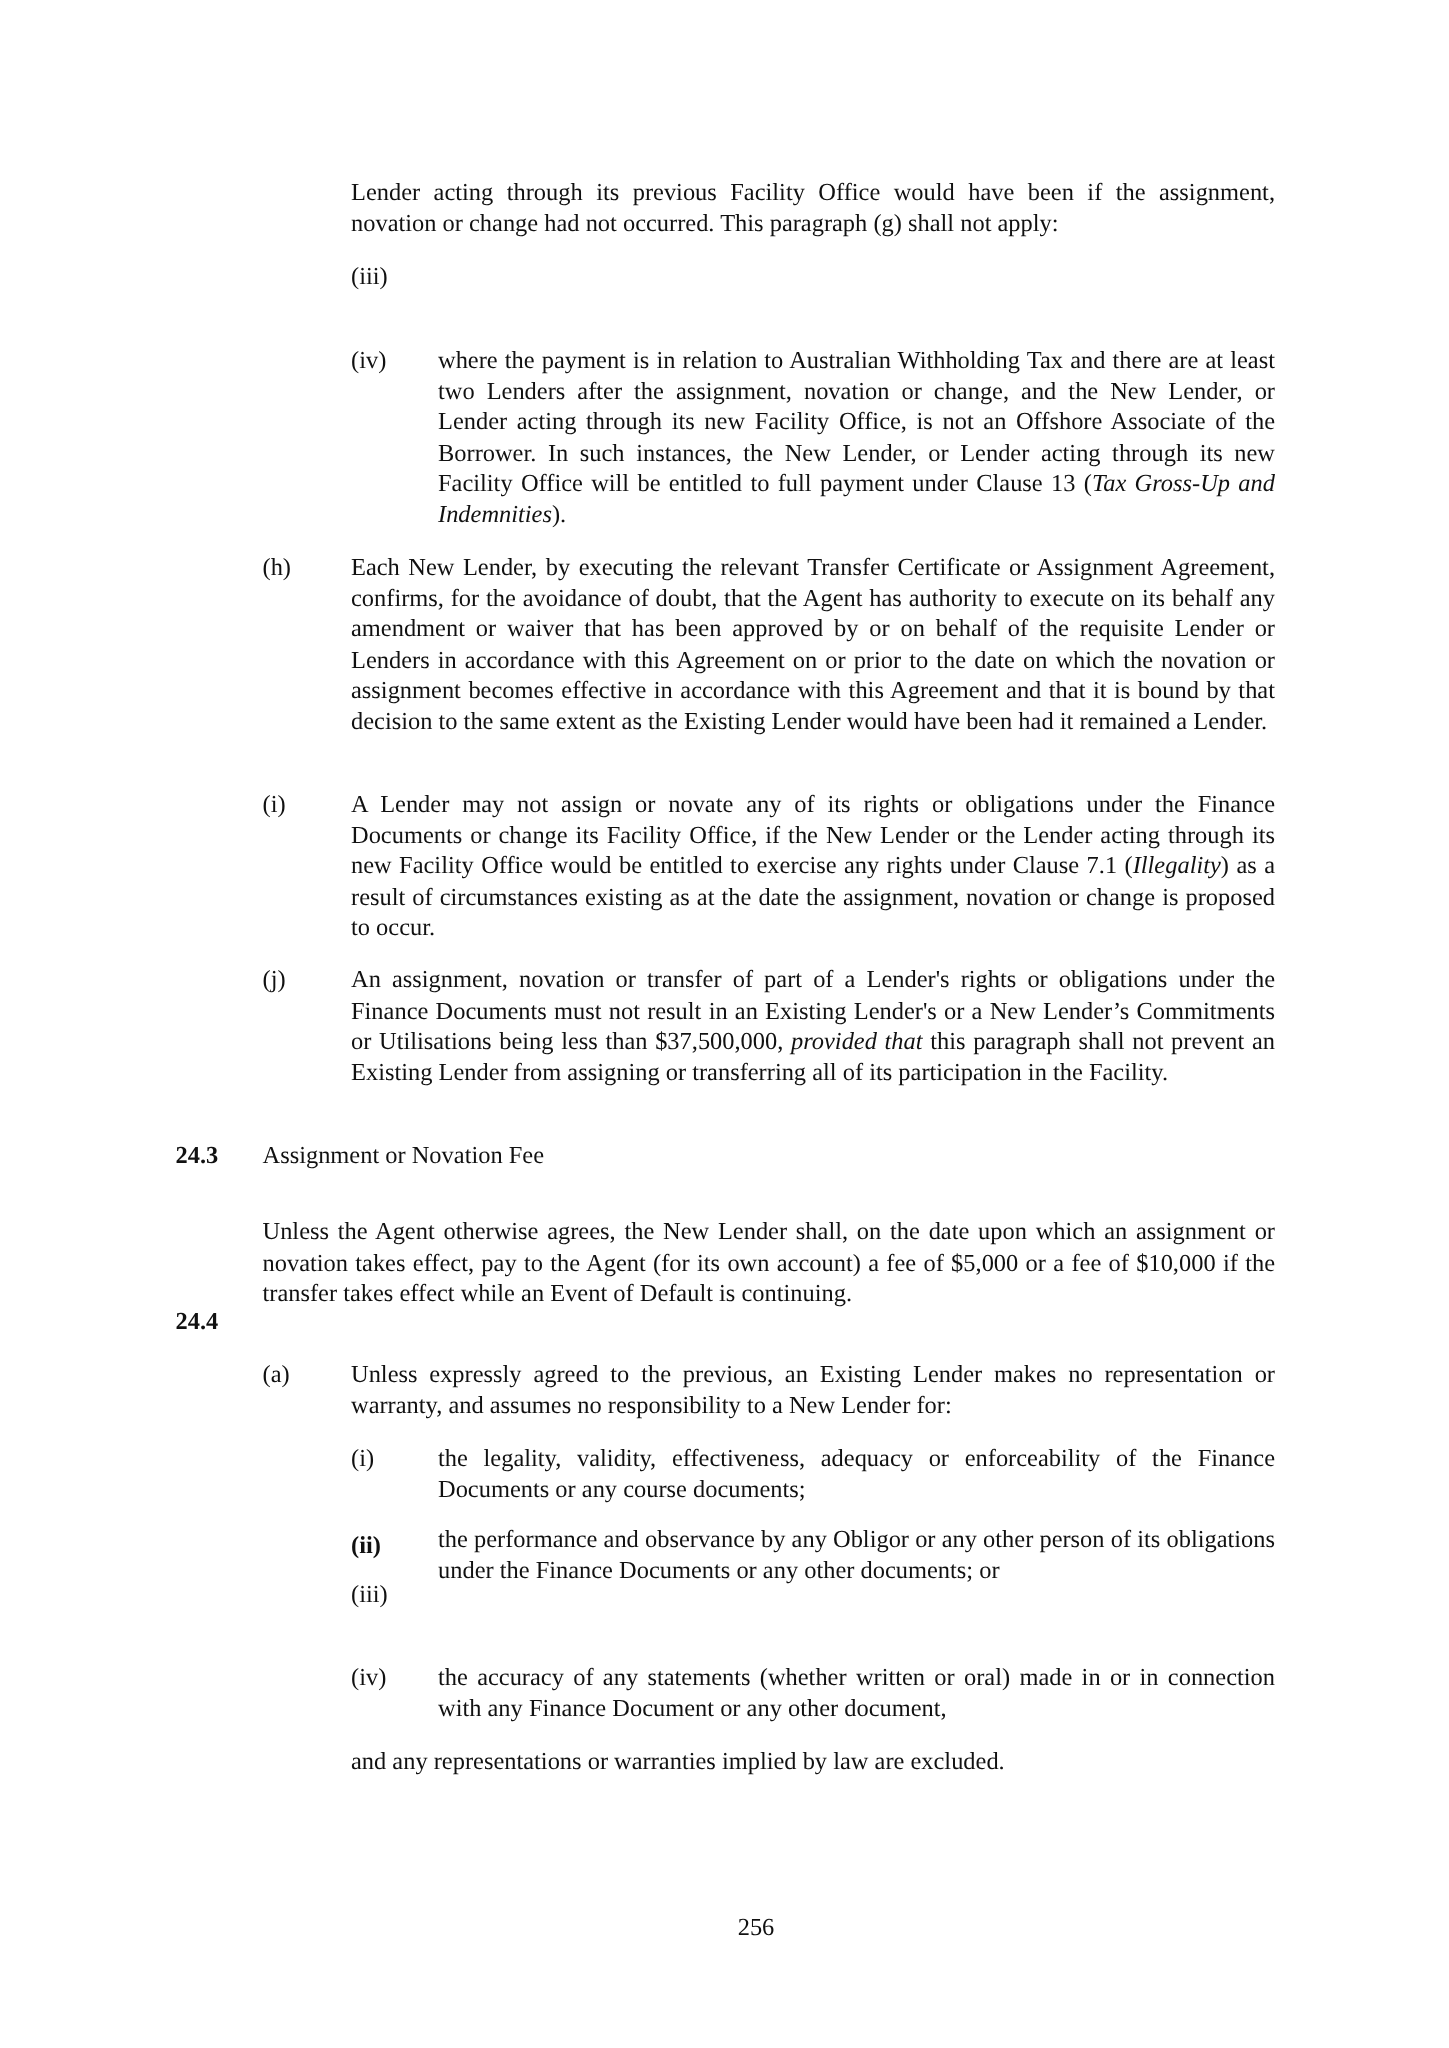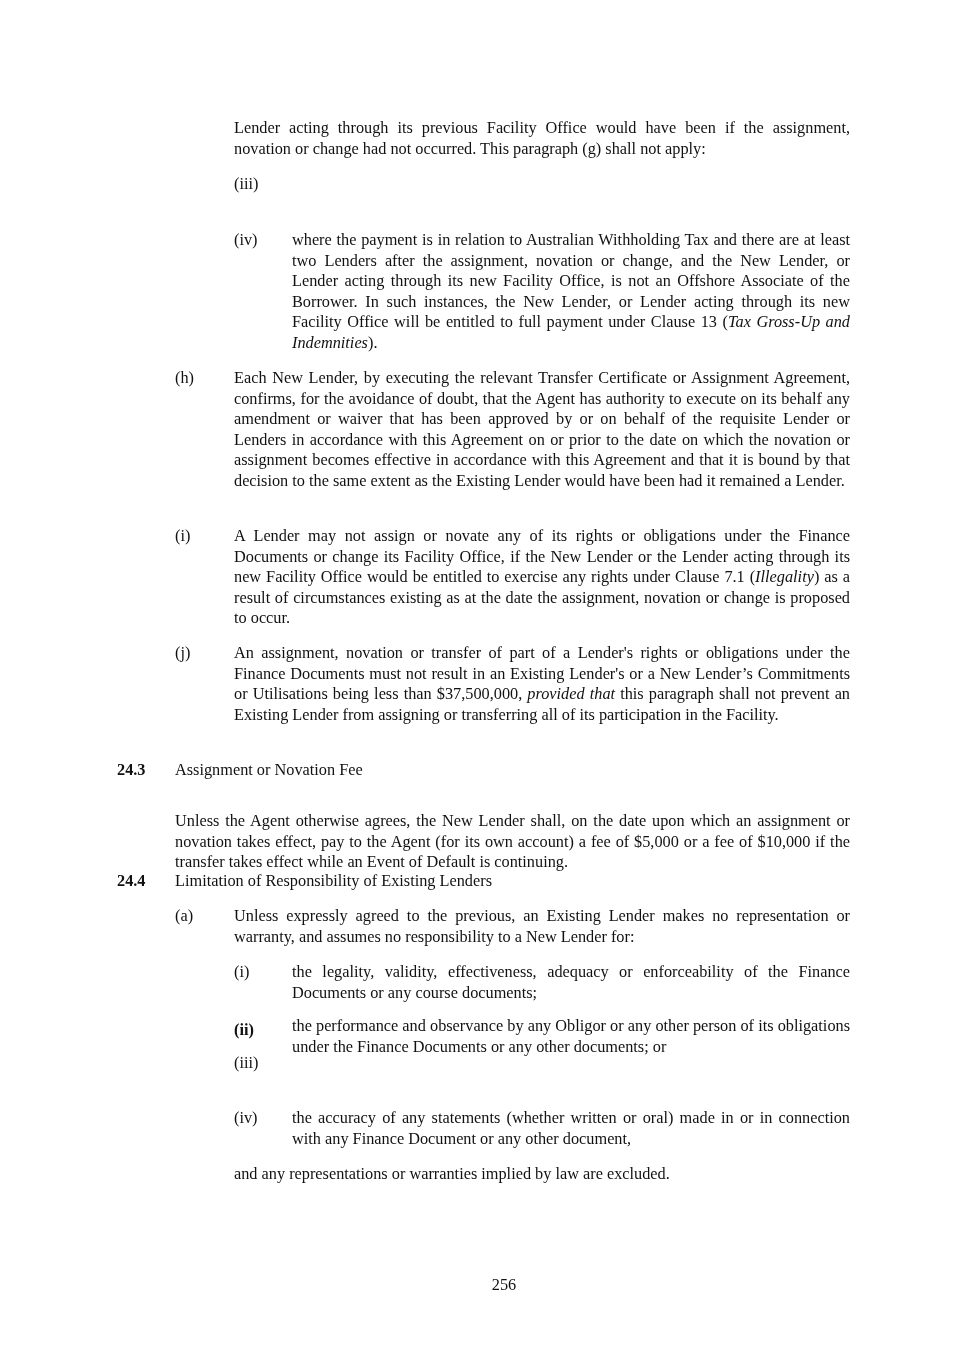--- a/index.html
+++ b/index.html
@@ -35,21 +35,20 @@
   <div class="block" style="left:234px; top:526px; width:616px;"><span>A Lender may not assign or novate any of its rights or obligations under the Finance Documents or change its Facility Office, if the New Lender or the Lender acting through its new Facility Office would be entitled to exercise any rights under Clause 7.1 (</span><span class="it">Illegality</span><span>) as a result of circumstances existing as at the date the assignment, novation or change is proposed to occur.</span></div>
 
   <div class="label" style="left:175px; top:643px;">(j)</div>
   <div class="block" style="left:234px; top:643px; width:616px;"><span>An assignment, novation or transfer of part of a Lender's rights or obligations under the Finance Documents must not result in an Existing Lender's or a New Lender’s Commitments or Utilisations being less than $37,500,000, </span><span class="it">provided that</span><span> this paragraph shall not prevent an Existing Lender from assigning or transferring all of its participation in the Facility.</span></div>
 
   <div class="num" style="left:117px; top:760px;">24.3</div>
   <div class="head" style="left:175px; top:760px;">Assignment or Novation Fee</div>
   <div class="block" style="left:175px; top:795px; width:675px;margin-top:16px;">Unless the Agent otherwise agrees, the New Lender shall, on the date upon which an assignment or novation takes effect, pay to the Agent (for its own account) a fee of $5,000 or a fee of $10,000 if the transfer takes effect while an Event of Default is continuing.</div>
 
   <div class="num" style="left:117px; top:871px;">24.4</div>
-  <div class="head" style="left:175px; top:871px;">Limitation of Responsibility of Existing Lenders</div>
 
   <div class="label" style="left:175px; top:906px;">(a)</div>
   <div class="block" style="left:234px; top:906px; width:616px;">Unless expressly agreed to the previous, an Existing Lender makes no representation or warranty, and assumes no responsibility to a New Lender for:</div>
 
   <div class="label" style="left:234px; top:962px;">(i)</div>
   <div class="block" style="left:292px; top:962px; width:558px;">the legality, validity, effectiveness, adequacy or enforceability of the Finance Documents or any course documents;</div>
 
   <div class="label" style="left:234px; top:1020px;font-weight:bold;">(ii)</div>
 
   <div class="label" style="left:234px; top:1053px;">(iii)</div>

